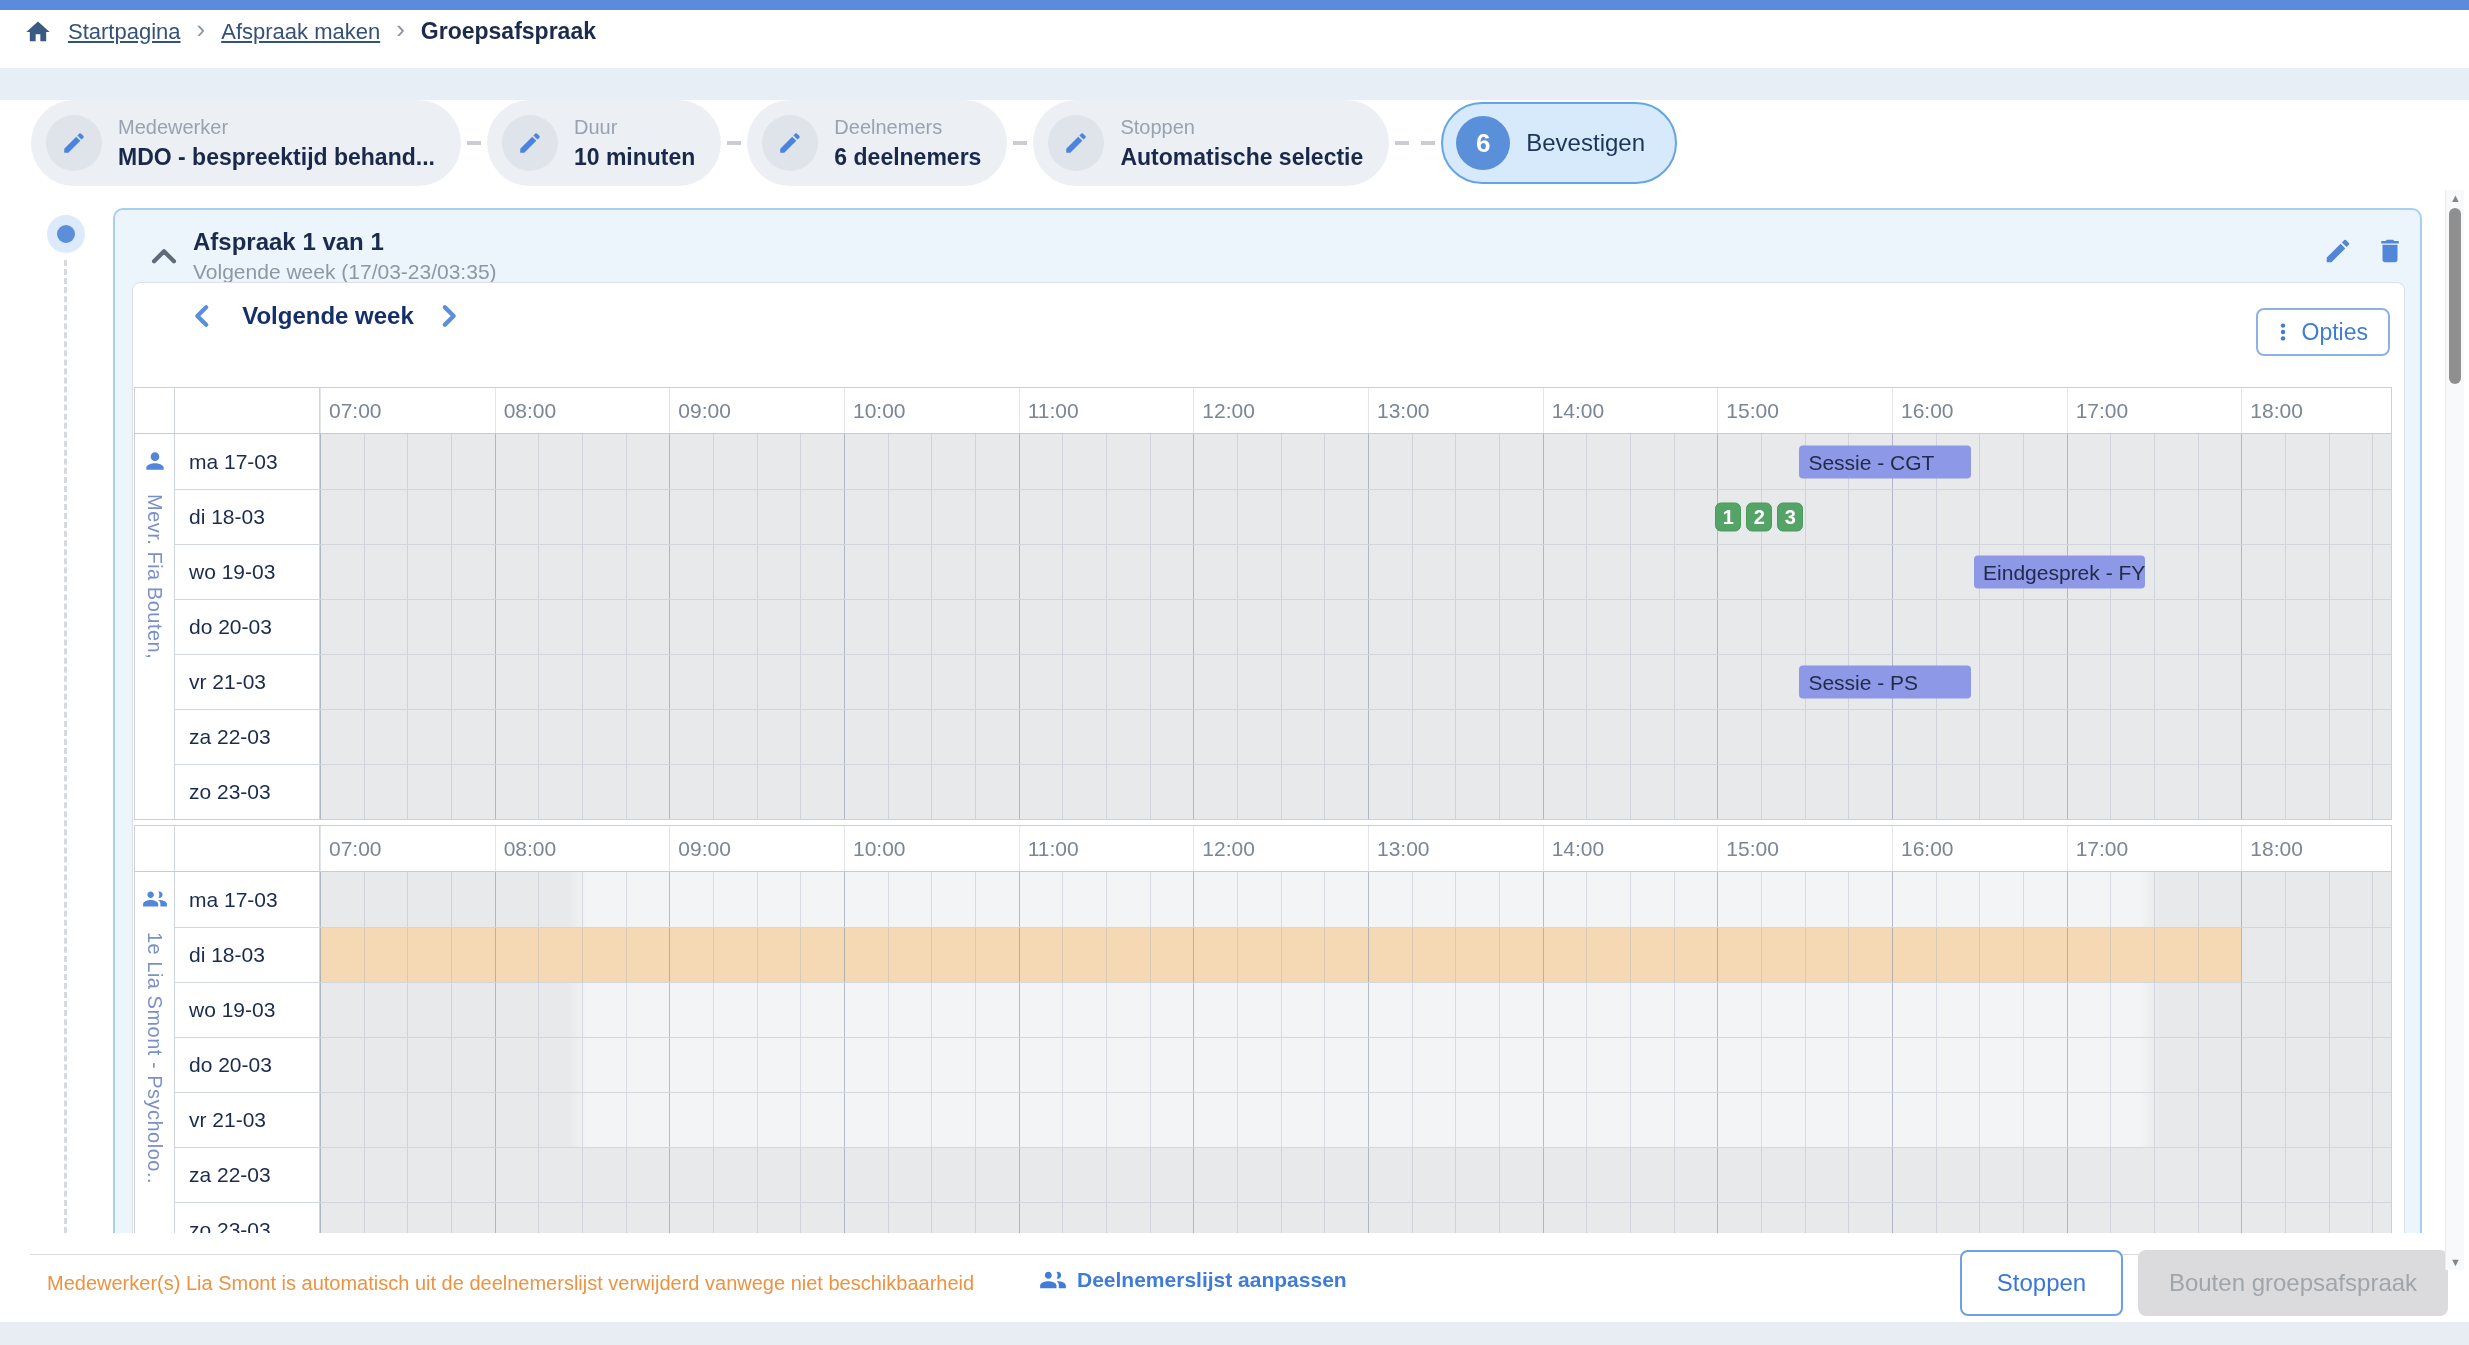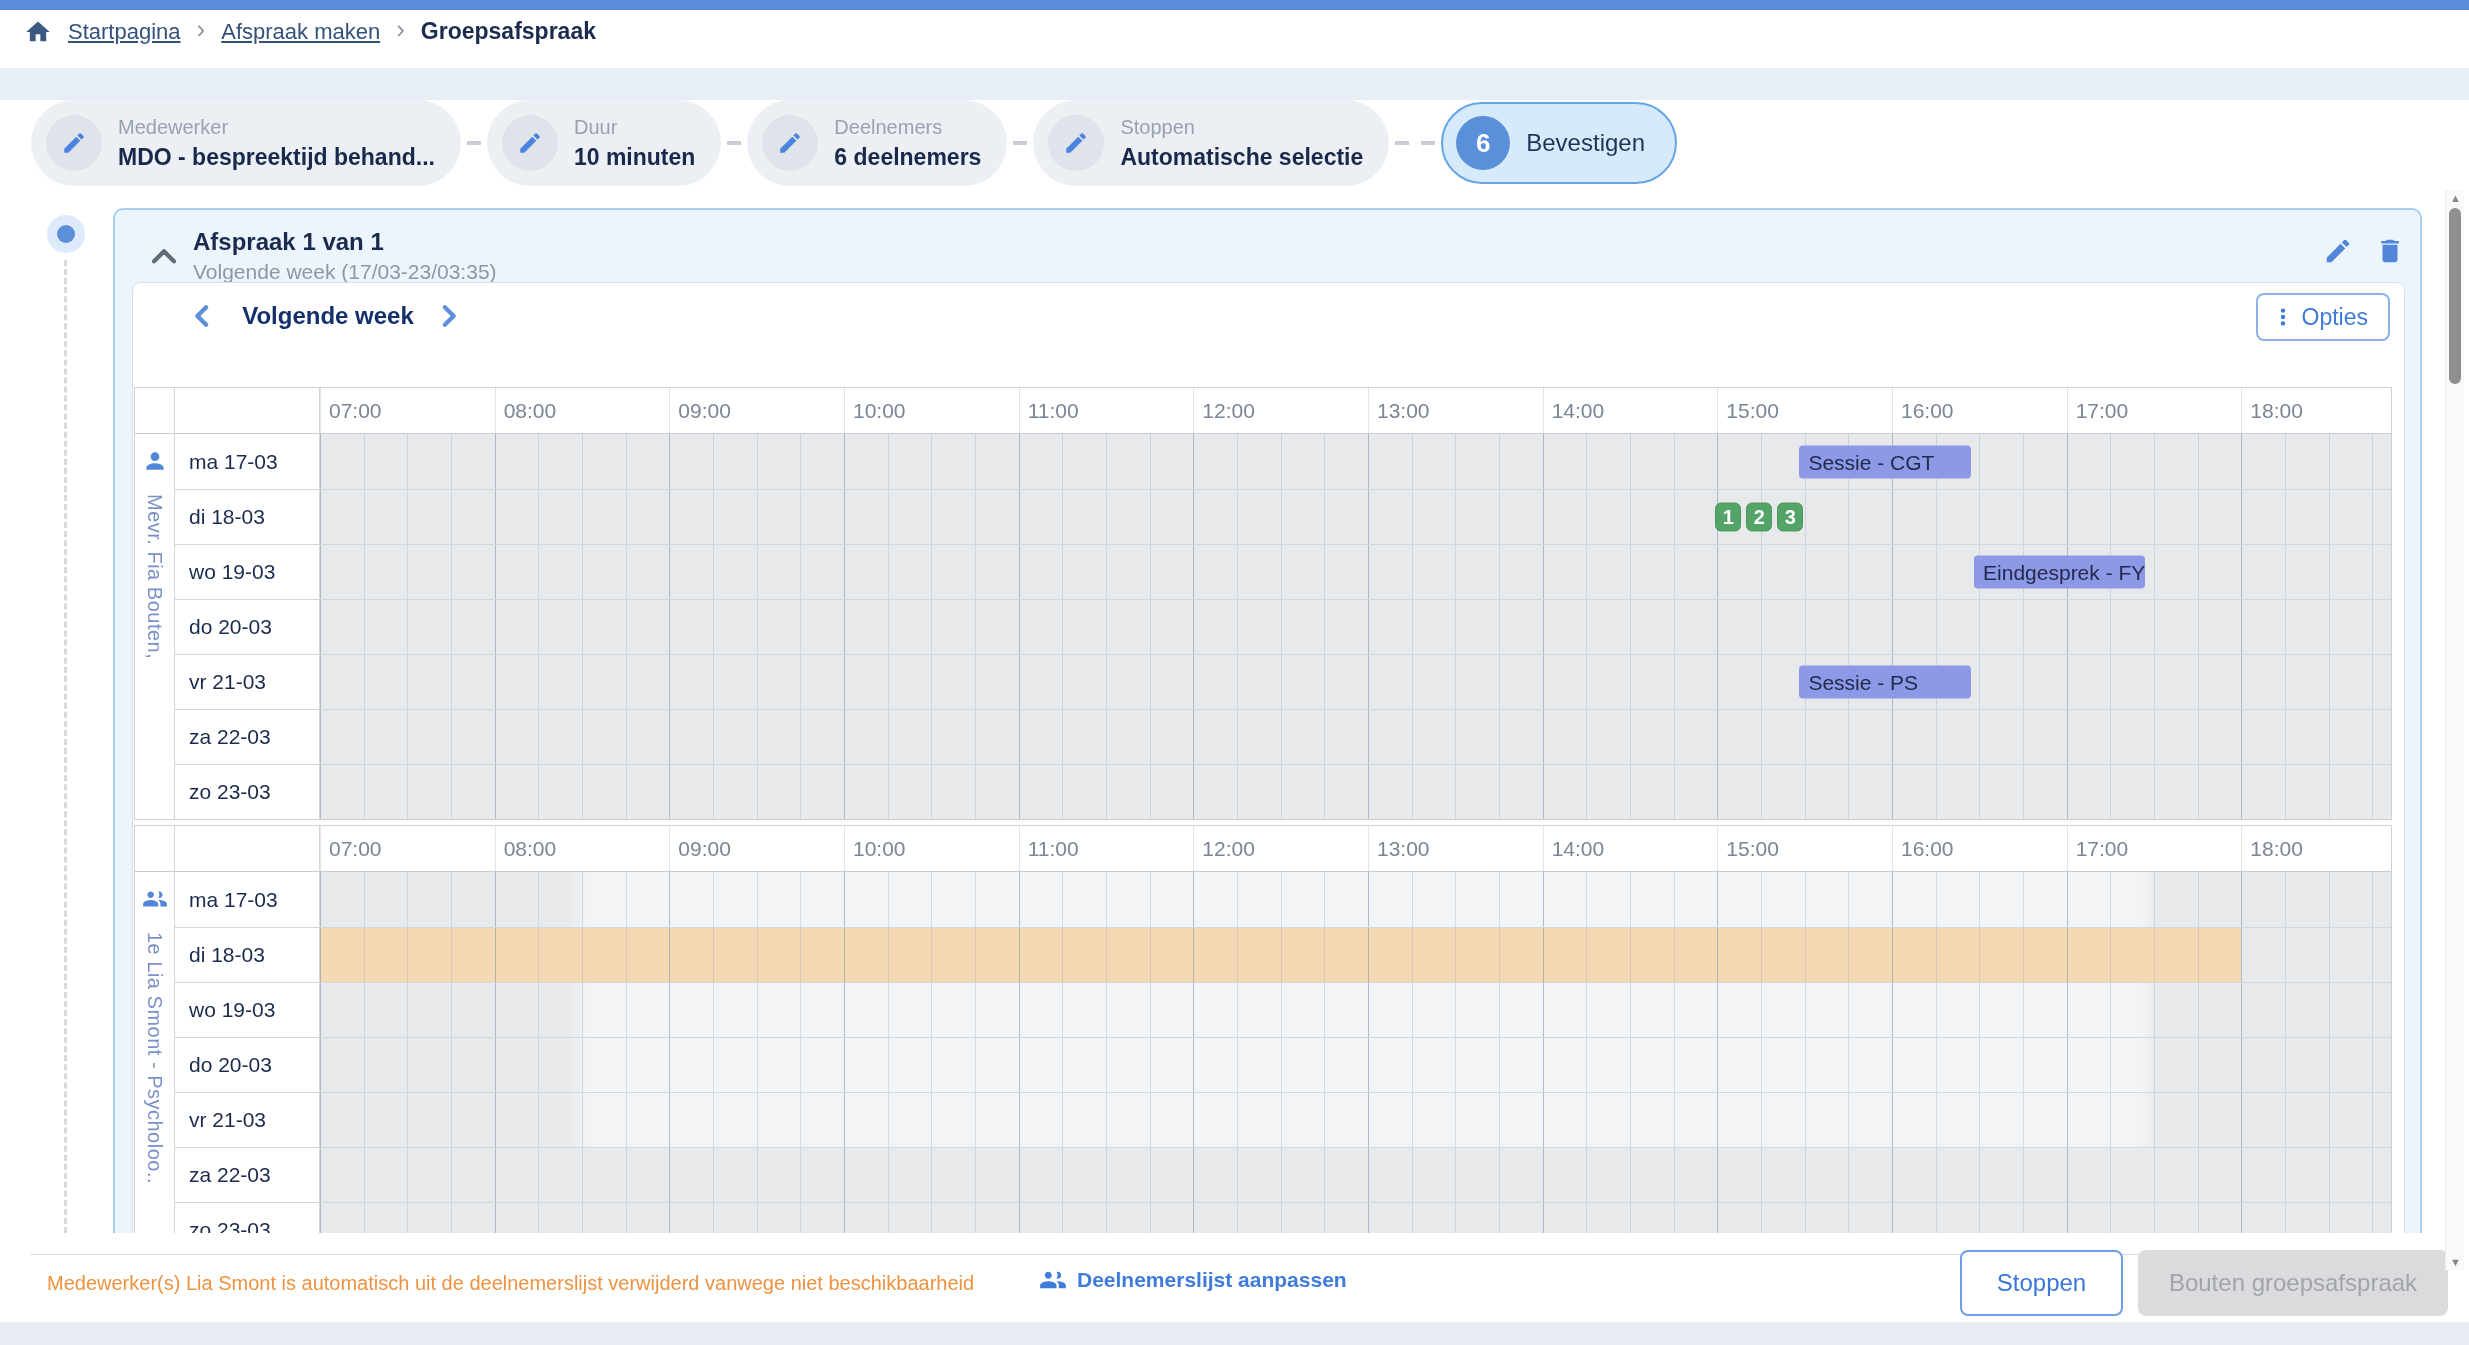--- a/index.html
+++ b/index.html
@@ -51,21 +51,21 @@
   .p-sub { position:absolute; left:78px; top:50px; font-size:21px; color:#8d97a5; }
   .p-edit { position:absolute; left:2208px; top:26px; width:30px; height:30px; color:#5186d8; cursor:pointer; }
   .p-trash { position:absolute; left:2260px; top:26px; width:30px; height:30px; color:#5186d8; cursor:pointer; }
 
   .card { position:absolute; left:17px; top:72px; width:2273px; height:1320px; background:#fff;
           border:1px solid #dbe0e7; border-radius:8px 8px 0 0; }
   .wn-left, .wn-right { position:absolute; top:18px; width:30px; height:30px; color:#5b8fd9; cursor:pointer; }
   .wn-left { left:55px; } .wn-right { left:300px; }
   .wn-label { position:absolute; left:92px; top:19px; width:206px; text-align:center; font-size:24px;
               font-weight:bold; color:#14306b; }
-  .opties-btn { position:absolute; right:14px; top:10px; height:48px; padding:0 20px 0 14px;
+  .opties-btn { position:absolute; right:14px; top:25px; height:48px; padding:0 20px 0 14px;
                 border:2px solid #8db2e6; border-radius:8px; color:#3f7bd9; font-size:23px;
                 display:flex; align-items:center; gap:8px; background:#fff; cursor:pointer; }
   .dots-ic { width:22px; height:26px; }
 
   
   .grid { position:absolute; left:1px; width:2258px; border:1px solid #ccd1d9; background:#fff; }
   .g-head { display:flex; height:46px; background:#fff; border-bottom:1px solid #c7ccd4; }
   .g-head-icon { width:40px; border-right:1px solid #d0d4db; flex:none; }
   .g-head-day { width:145px; border-right:1px solid #d0d4db; flex:none; }
   .g-head-time { flex:1; position:relative;

